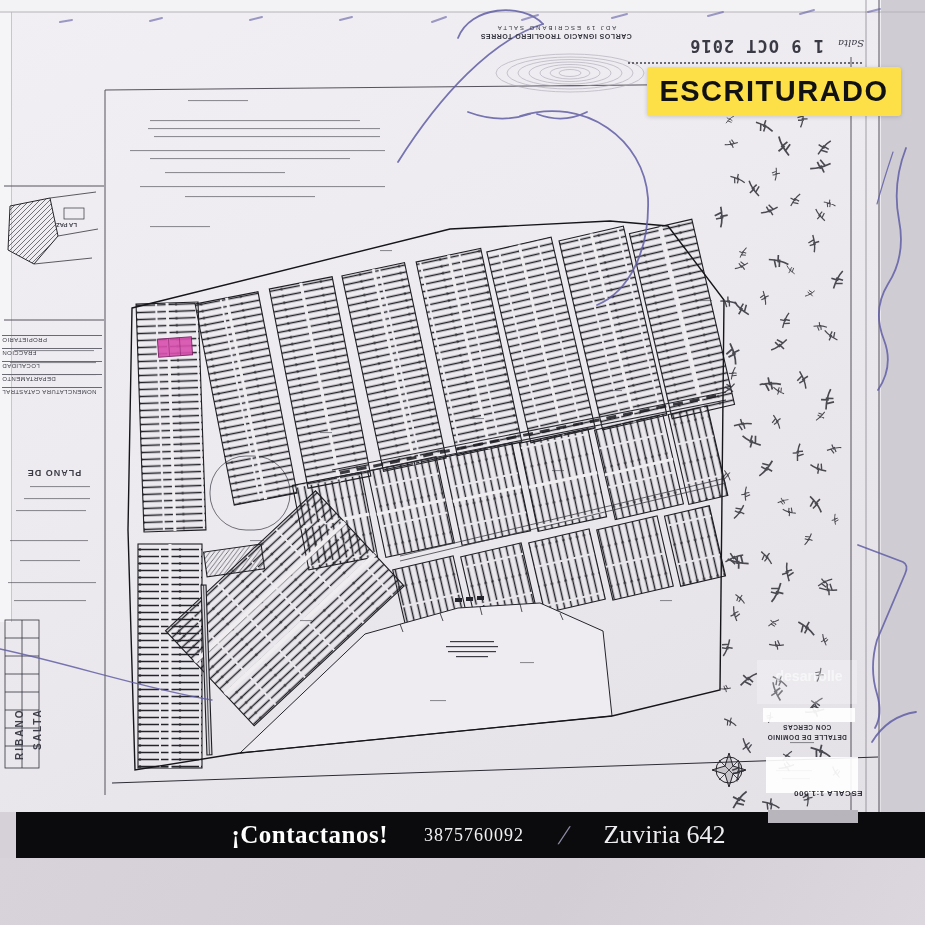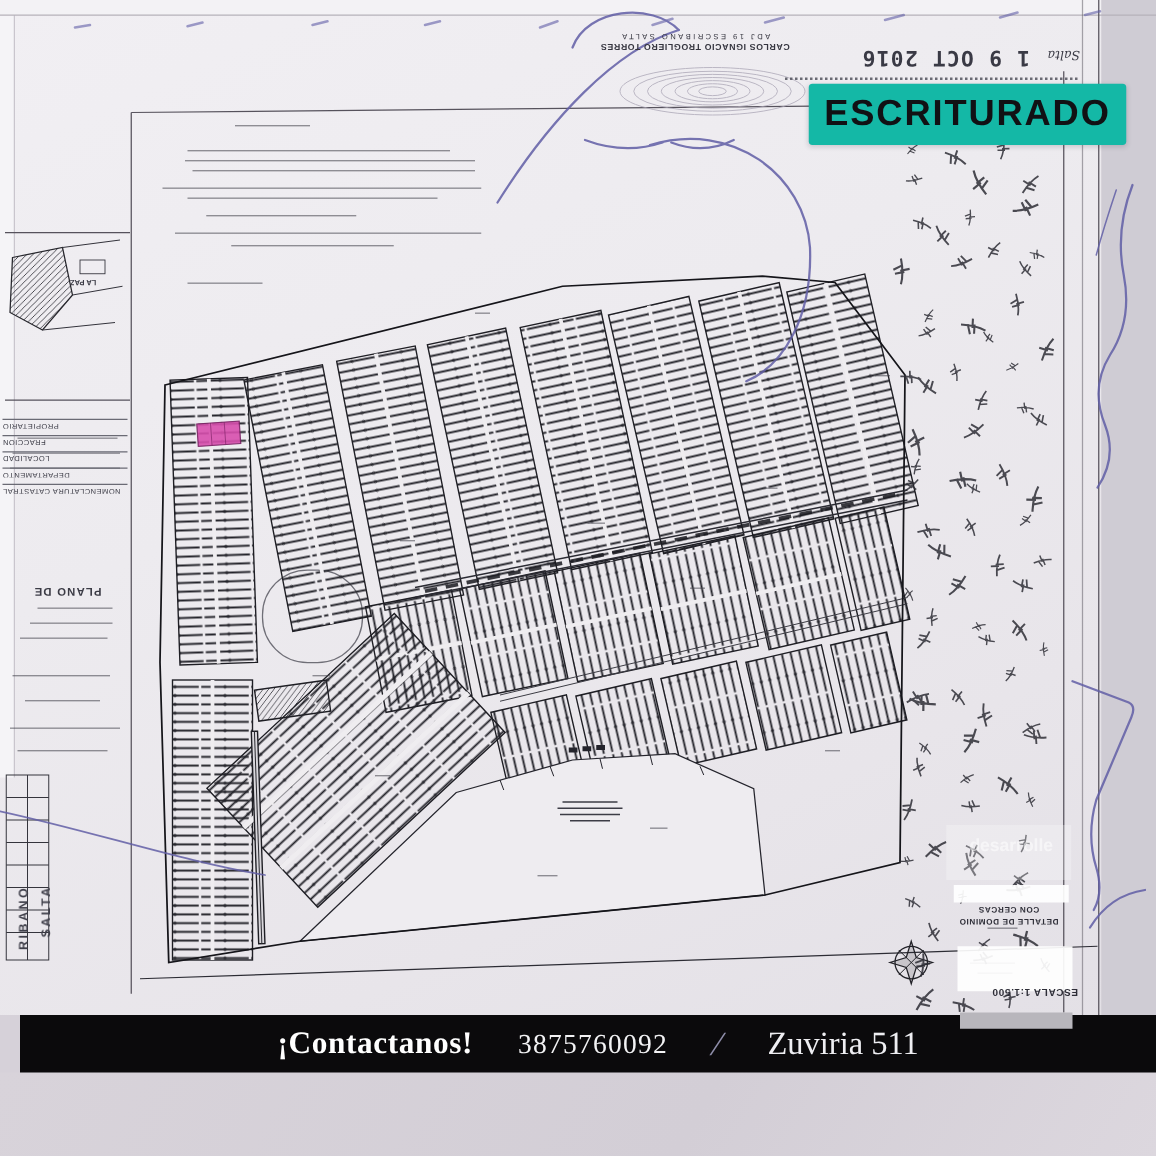--- a/index.html
+++ b/index.html
@@ -18,21 +18,21 @@
   .stamp-carlos{position:absolute;left:468px;top:24px;width:176px;text-align:center;
     color:#34343e;filter:blur(.3px);line-height:1.25;}
   .stamp-carlos .l1{font-size:7px;font-weight:bold;letter-spacing:.5px;white-space:nowrap;}
   .stamp-carlos .l2{font-size:6px;letter-spacing:2px;white-space:nowrap;}
   .stamp-date{position:absolute;left:632px;top:36px;width:232px;display:flex;align-items:baseline;
     justify-content:flex-start;gap:14px;color:#3a3a45;filter:blur(.2px);}
   .stamp-date .place{font-family:"DejaVu Serif",serif;font-style:italic;font-size:10px;}
   .stamp-date .date{font-family:"DejaVu Sans Mono",monospace;font-weight:bold;font-size:17px;letter-spacing:1px;white-space:nowrap;}
   .date-dots{position:absolute;left:628px;top:62px;width:234px;border-top:2px dotted #4a4a55;opacity:.8;}
   
-  .badge{position:absolute;left:647px;top:67px;width:254px;height:49px;background:#14b8a6;
+  .badge{position:absolute;left:647px;top:67px;width:254px;height:49px;background:#fde047;
     border-radius:3px;box-shadow:0 1px 4px rgba(40,40,60,.18);display:flex;align-items:center;justify-content:center;}
   .badge span{font-size:29px;font-weight:800;letter-spacing:1.5px;color:#111114;}
   
   .lp{position:absolute;color:#3b3b45;}
   .lp-rows{left:2px;top:330px;width:100px;filter:blur(.35px);}
   .lp-rows div{font-size:6px;letter-spacing:.4px;text-align:right;border-bottom:1px solid #6a6a74;
     margin:5px 0;padding-bottom:1px;white-space:nowrap;overflow:hidden;}
   .lp-plan{left:14px;top:468px;width:80px;font-size:9px;font-weight:bold;letter-spacing:1px;text-align:center;filter:blur(.3px);}
   .lp-minimap-label{left:56px;top:222px;font-size:6px;font-weight:bold;filter:blur(.3px);}
   .vtext{position:absolute;font-size:10px;font-weight:bold;color:#3f3f4a;letter-spacing:2px;
@@ -43,21 +43,21 @@
   .detail-label{position:absolute;left:762px;top:722px;width:90px;text-align:center;color:#2e2e38;
     font-size:6.5px;font-weight:bold;line-height:1.5;letter-spacing:.5px;filter:blur(.25px);}
   .escala{position:absolute;left:792px;top:789px;width:72px;text-align:center;color:#2e2e38;
     font-size:8px;font-weight:bold;letter-spacing:.5px;filter:blur(.25px);}
   .watermark{position:absolute;left:754px;top:668px;width:110px;text-align:center;color:#ffffff;
     opacity:.55;font-size:14px;font-weight:bold;filter:blur(.6px);}
   
   .banner{position:absolute;left:16px;top:812px;width:925px;height:46px;background:#0b0a0c;
     display:flex;align-items:center;justify-content:center;gap:36px;font-family:Liberation Serif, serif;}
   .banner .cta{color:#ffffff;font-weight:bold;font-size:25px;letter-spacing:.5px;}
-  .banner .phone{color:#f2f2f4;font-size:22px;letter-spacing:1px;}
+  .banner .phone{color:#f2f2f4;font-size:18px;letter-spacing:1px;}
   .banner .sep{color:#8f8eaa;font-size:27px;font-style:italic;transform:skewX(-8deg);}
   .banner .addr{color:#eeeef2;font-size:26px;}
   .banner-notch{position:absolute;left:768px;top:810px;width:90px;height:13px;background:#b8b6bc;}
 </style>
 </head>
 <body>
 
 <div id="stage">
 
   <div class="paper"></div>
@@ -425,17 +425,17 @@
   </div>
   <div class="escala rot180">ESCALA 1:1.500</div>
   <div class="watermark">
     <div>desarrolle</div>
   </div>
 
   <div class="banner">
     <span class="cta">¡Contactanos!</span>
     <span class="phone">3875760092</span>
     <span class="sep">/</span>
-    <span class="addr">Zuviria 511</span>
+    <span class="addr">Zuviria 642</span>
   </div>
   <div class="banner-notch"></div>
 
 </div>
 
 </body></html>

